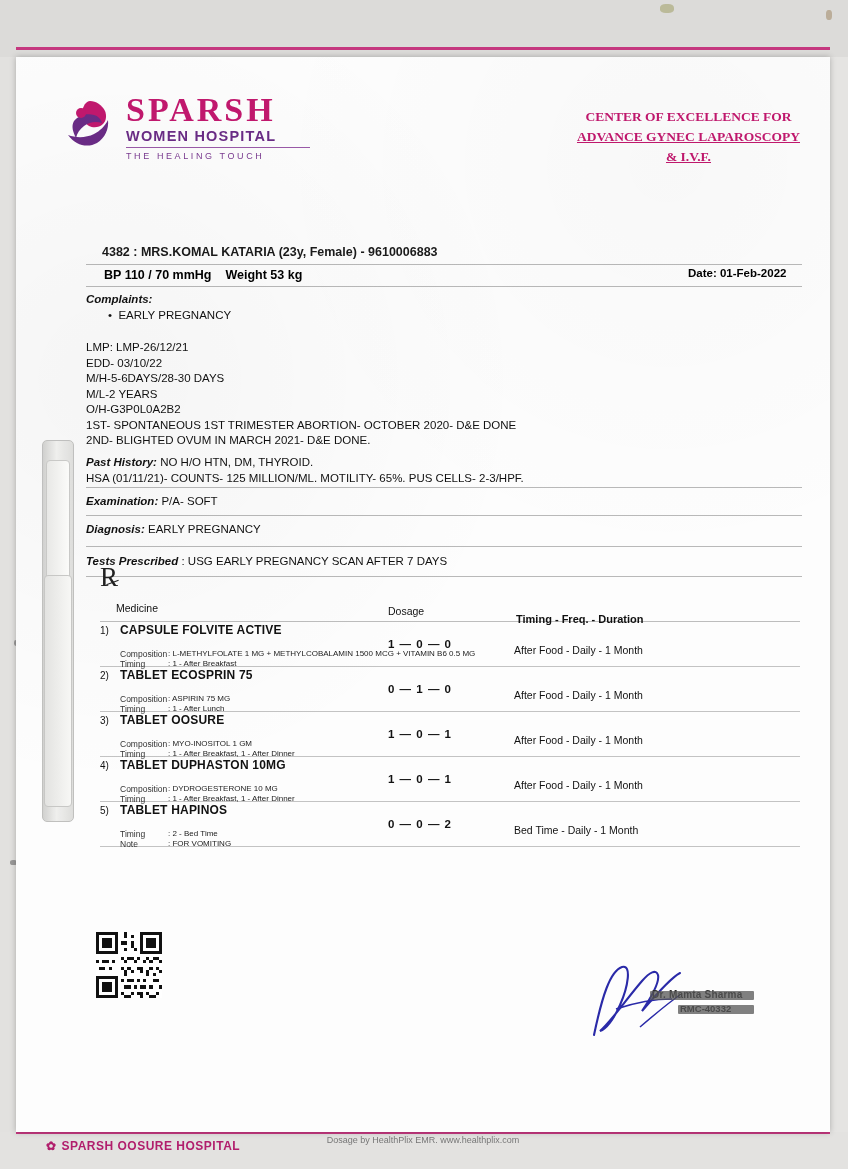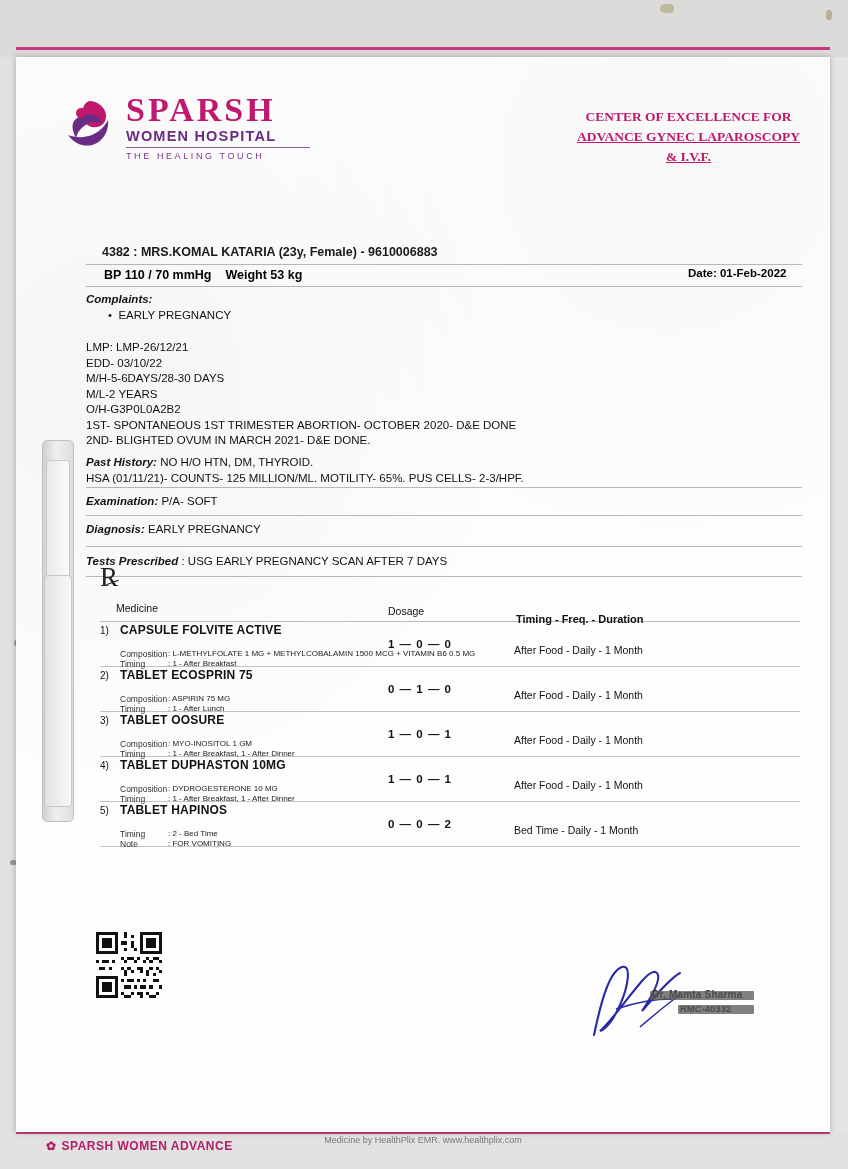--- a/index.html
+++ b/index.html
@@ -141,21 +141,21 @@
 
 <div class="scan">
 
   <div class="edge-top"></div>
   <div class="edge-top-line"></div>
   <div class="edge-left"></div>
   <div class="edge-right"></div>
   <div class="edge-bottom"></div>
   <div class="edge-bottom-line"></div>
   <div class="footer-brand">
-    <span class="dot">✿</span><span>SPARSH WOMEN ADVANCE</span>
+    <span class="dot">✿</span><span>SPARSH OOSURE HOSPITAL</span>
   </div>
 
   <div class="sp" style="left:30px;top:120px;width:5px;height:7px;"></div>
   <div class="sp" style="left:42px;top:156px;width:9px;height:5px;"></div>
   <div class="sp" style="left:36px;top:238px;width:4px;height:8px;"></div>
   <div class="sp" style="left:22px;top:376px;width:6px;height:6px;"></div>
   <div class="sp" style="left:28px;top:442px;width:5px;height:9px;"></div>
   <div class="sp" style="left:14px;top:640px;width:5px;height:6px;"></div>
   <div class="sp" style="left:24px;top:700px;width:4px;height:5px;"></div>
   <div class="sp" style="left:10px;top:860px;width:7px;height:5px;"></div>
@@ -397,20 +397,20 @@
                C34 66, 52 40, 66 24 C74 15, 80 12, 82 18 C84 26, 74 42, 66 54
                C78 40, 96 20, 104 16" fill="none" stroke="#2a2aa8" stroke-width="2.1" stroke-linecap="round"></path>
       <path d="M40 52 C58 46, 78 42, 96 42" fill="none" stroke="#2a2aa8" stroke-width="1.7"></path>
       <path d="M64 70 C78 58, 92 46, 104 38" fill="none" stroke="#2a2aa8" stroke-width="1.5"></path>
     </svg>
     <div class="sign-name">Dr. Mamta Sharma</div>
     <div class="sign-reg">RMC-40332</div>
     <div class="redact" style="left:634px;top:934px;width:104px;height:9px;"></div>
     <div class="redact" style="left:662px;top:948px;width:76px;height:9px;"></div>
 
-    <div class="powered" style="width:814px;">Medicine by HealthPlix EMR. www.healthplix.com</div>
+    <div class="powered" style="width:814px;">Dosage by HealthPlix EMR. www.healthplix.com</div>
   </div>
 
   <div class="hinge"></div>
   <div class="hinge2"></div>
   <div class="hinge3"></div>
 
 </div>
 
 </body></html>

